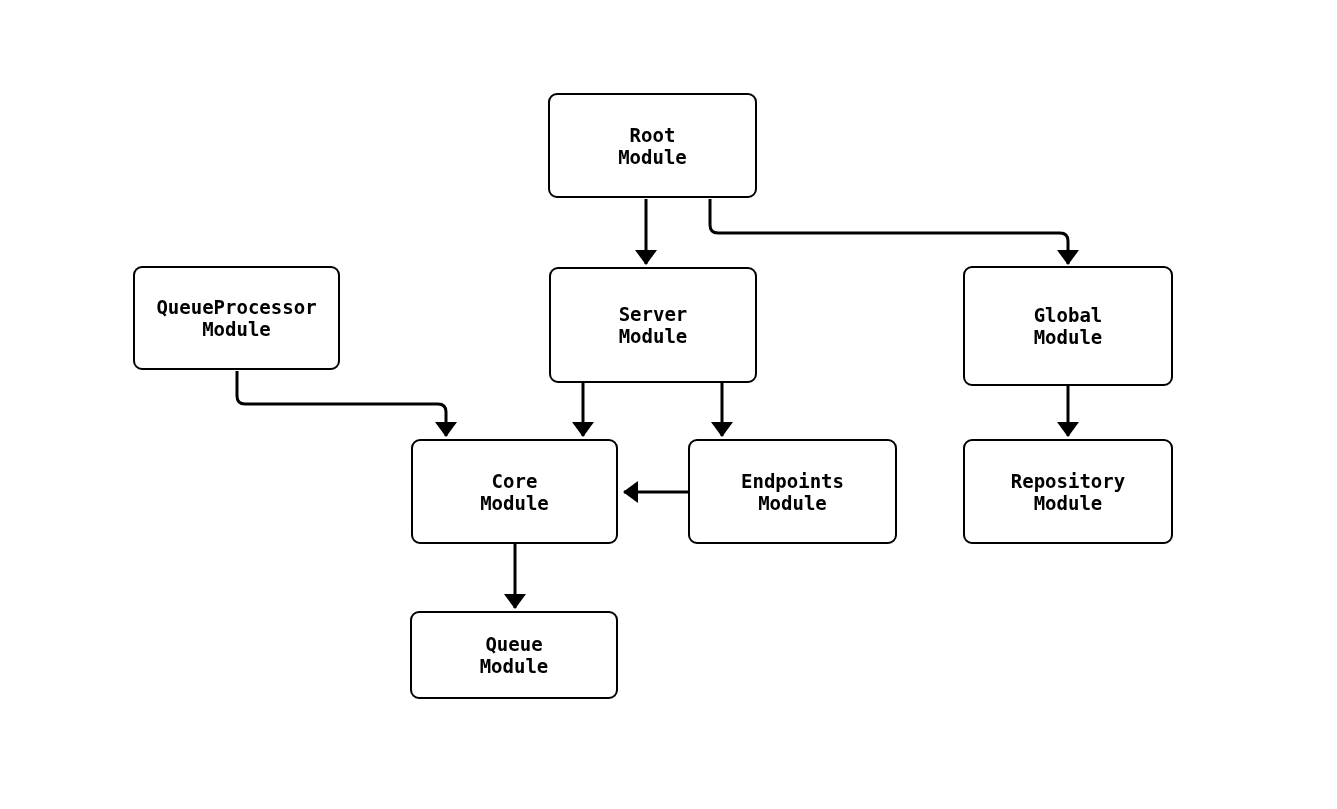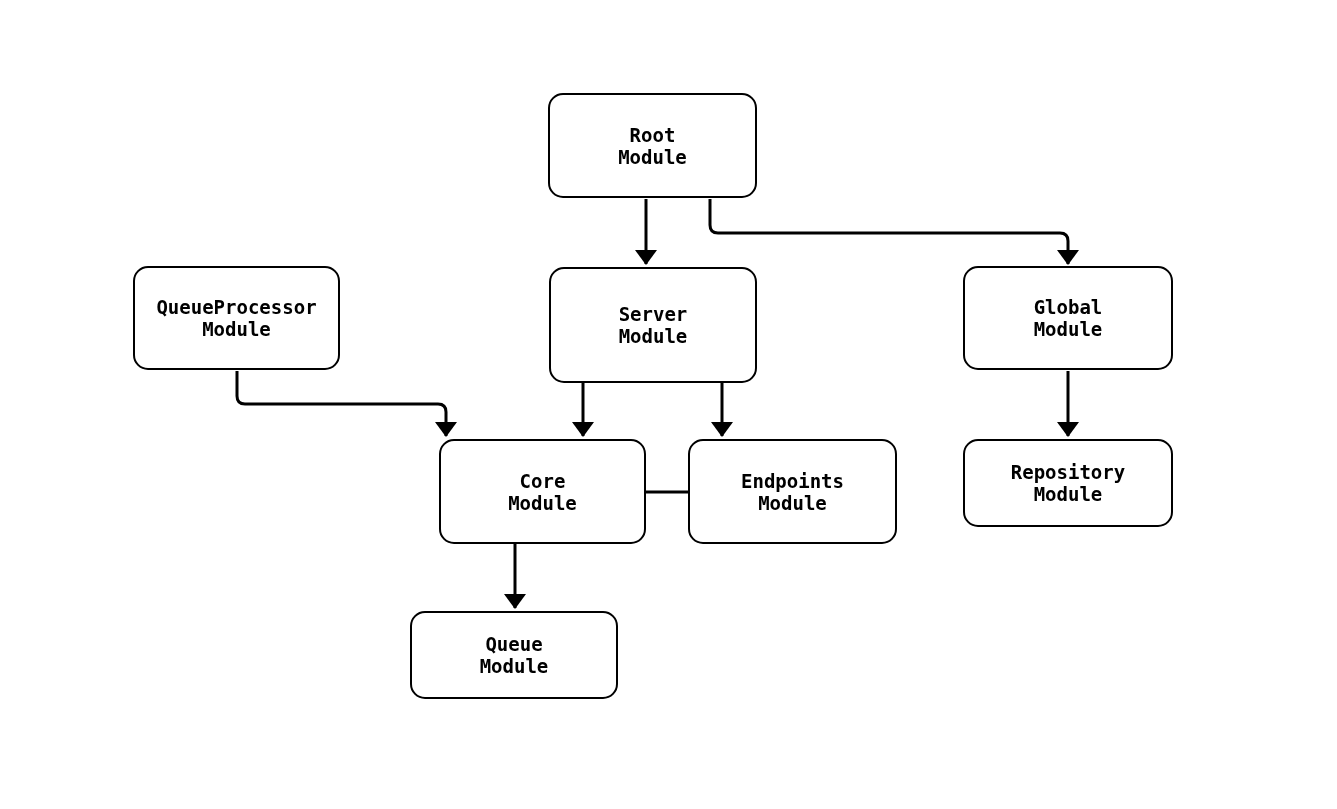--- a/index.html
+++ b/index.html
@@ -25,21 +25,21 @@
   .edge {
     fill: none;
     stroke: #000000;
     stroke-width: 3px;
   }
   .node {
     position: absolute;
     box-sizing: border-box;
     background: #ffffff;
     border: 2.5px solid #000000;
-    border-radius: 15px;
+    border-radius: 9px;
     display: flex;
     align-items: center;
     justify-content: center;
     text-align: center;
   }
   .node-label {
     font-size: 19px;
     font-weight: 700;
     line-height: 22px;
     color: #000000;
@@ -81,33 +81,33 @@
   </div>
 
   <div class="node" style="left:133px; top:266px; width:207px; height:104px;">
     <div class="node-label"><span>QueueProcessor</span><br><span>Module</span></div>
   </div>
 
   <div class="node" style="left:549px; top:267px; width:208px; height:116px;">
     <div class="node-label"><span>Server</span><br><span>Module</span></div>
   </div>
 
-  <div class="node" style="left:963px; top:266px; width:210px; height:104px;">
+  <div class="node" style="left:963px; top:266px; width:210px; height:120px;">
     <div class="node-label"><span>Global</span><br><span>Module</span></div>
   </div>
 
-  <div class="node" style="left:411px; top:439px; width:207px; height:105px;margin-left:28px;">
+  <div class="node" style="left:411px; top:439px; width:207px; height:105px;">
     <div class="node-label"><span>Core</span><br><span>Module</span></div>
   </div>
 
   <div class="node" style="left:688px; top:439px; width:209px; height:105px;">
     <div class="node-label"><span>Endpoints</span><br><span>Module</span></div>
   </div>
 
-  <div class="node" style="left:963px; top:439px; width:210px; height:88px;">
+  <div class="node" style="left:963px; top:439px; width:210px; height:105px;">
     <div class="node-label"><span>Repository</span><br><span>Module</span></div>
   </div>
 
   <div class="node" style="left:410px; top:611px; width:208px; height:88px;">
     <div class="node-label"><span>Queue</span><br><span>Module</span></div>
   </div>
 
 </div>
 
 </body></html>

